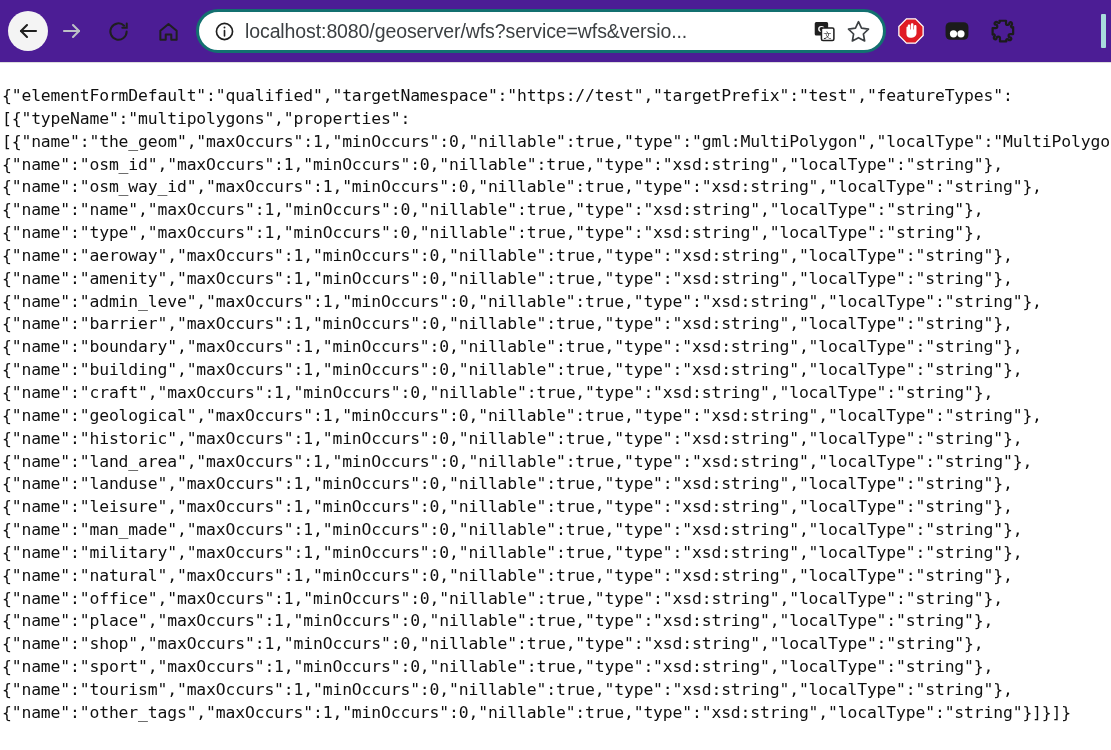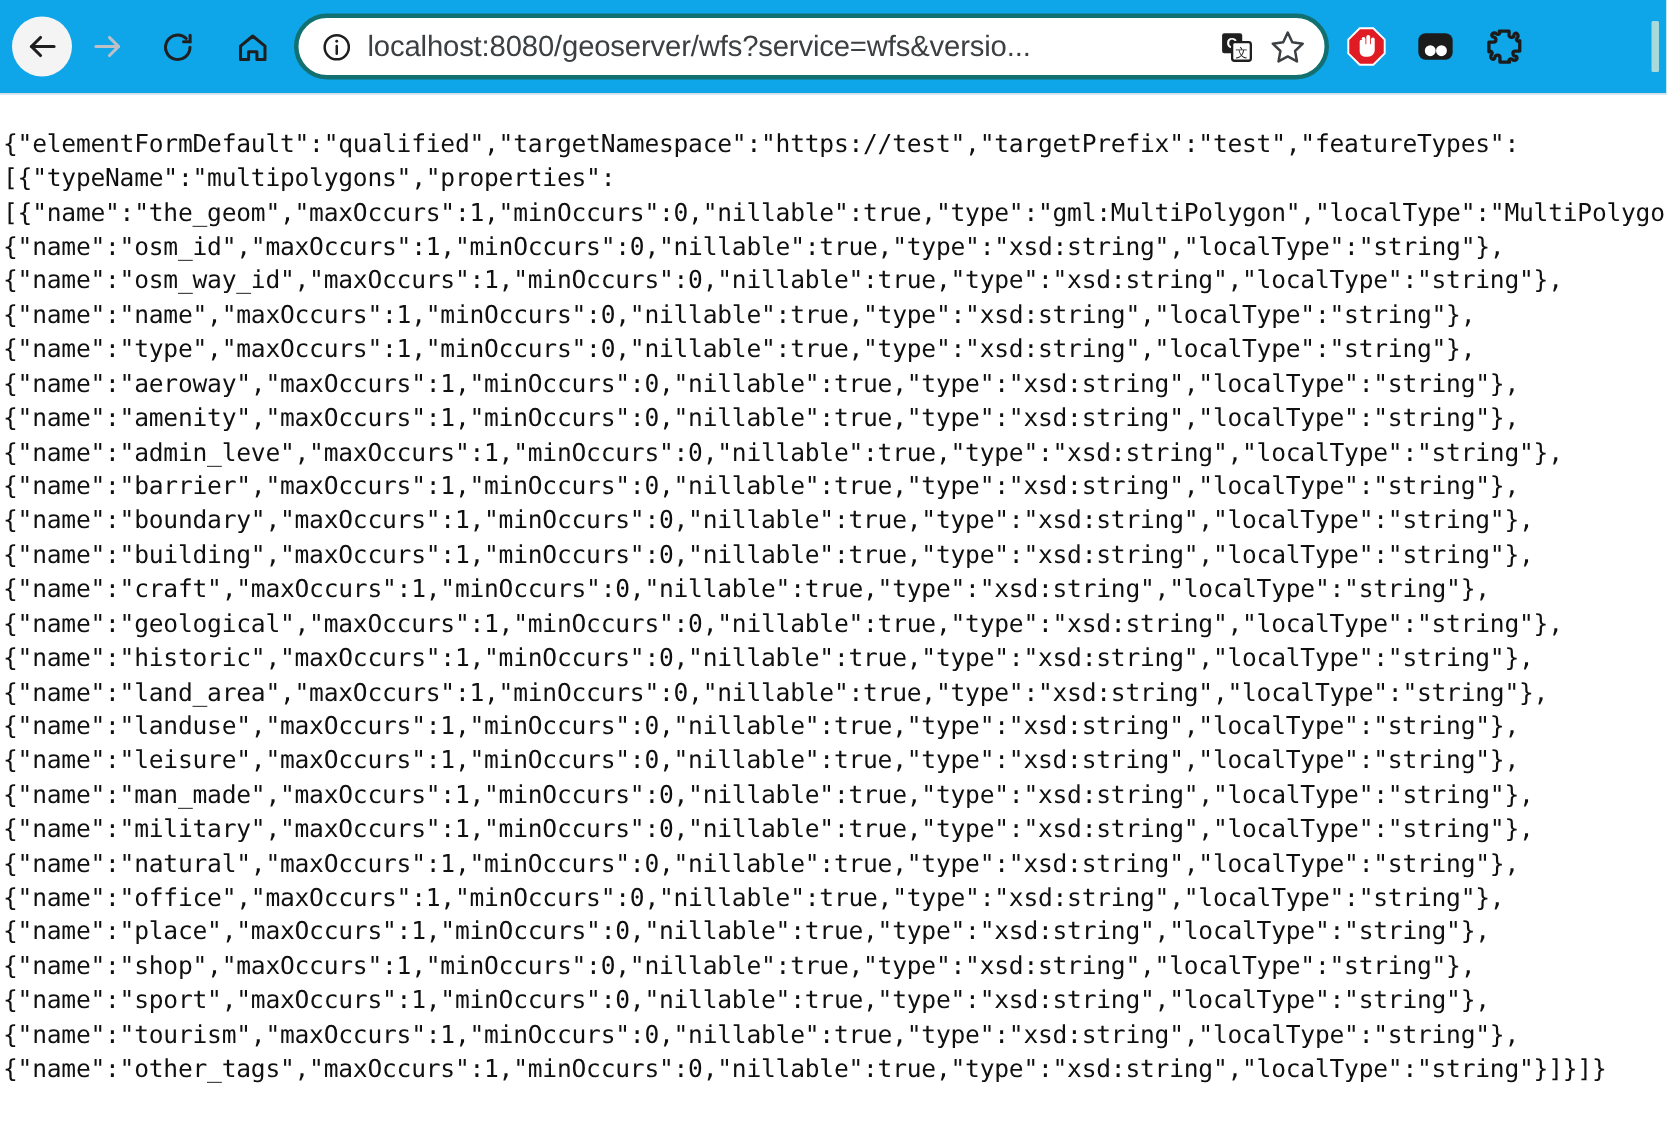--- a/index.html
+++ b/index.html
@@ -9,21 +9,21 @@
     width: 1111px; height: 750px;
     background: #ffffff;
     overflow: hidden;
   }
   body { font-family: "Liberation Sans", sans-serif; }
 
   
   .browser-toolbar {
     position: relative;
     height: 63px;
-    background: #0ea5e9;
+    background: #4c1d95;
     border-bottom: 1px solid #dcdcdc;
     display: flex;
     align-items: center;
     padding: 0 8px;
   }
   .nav-btn {
     width: 40px; height: 40px;
     border-radius: 50%;
     display: flex; align-items: center; justify-content: center;
     flex: 0 0 auto;

